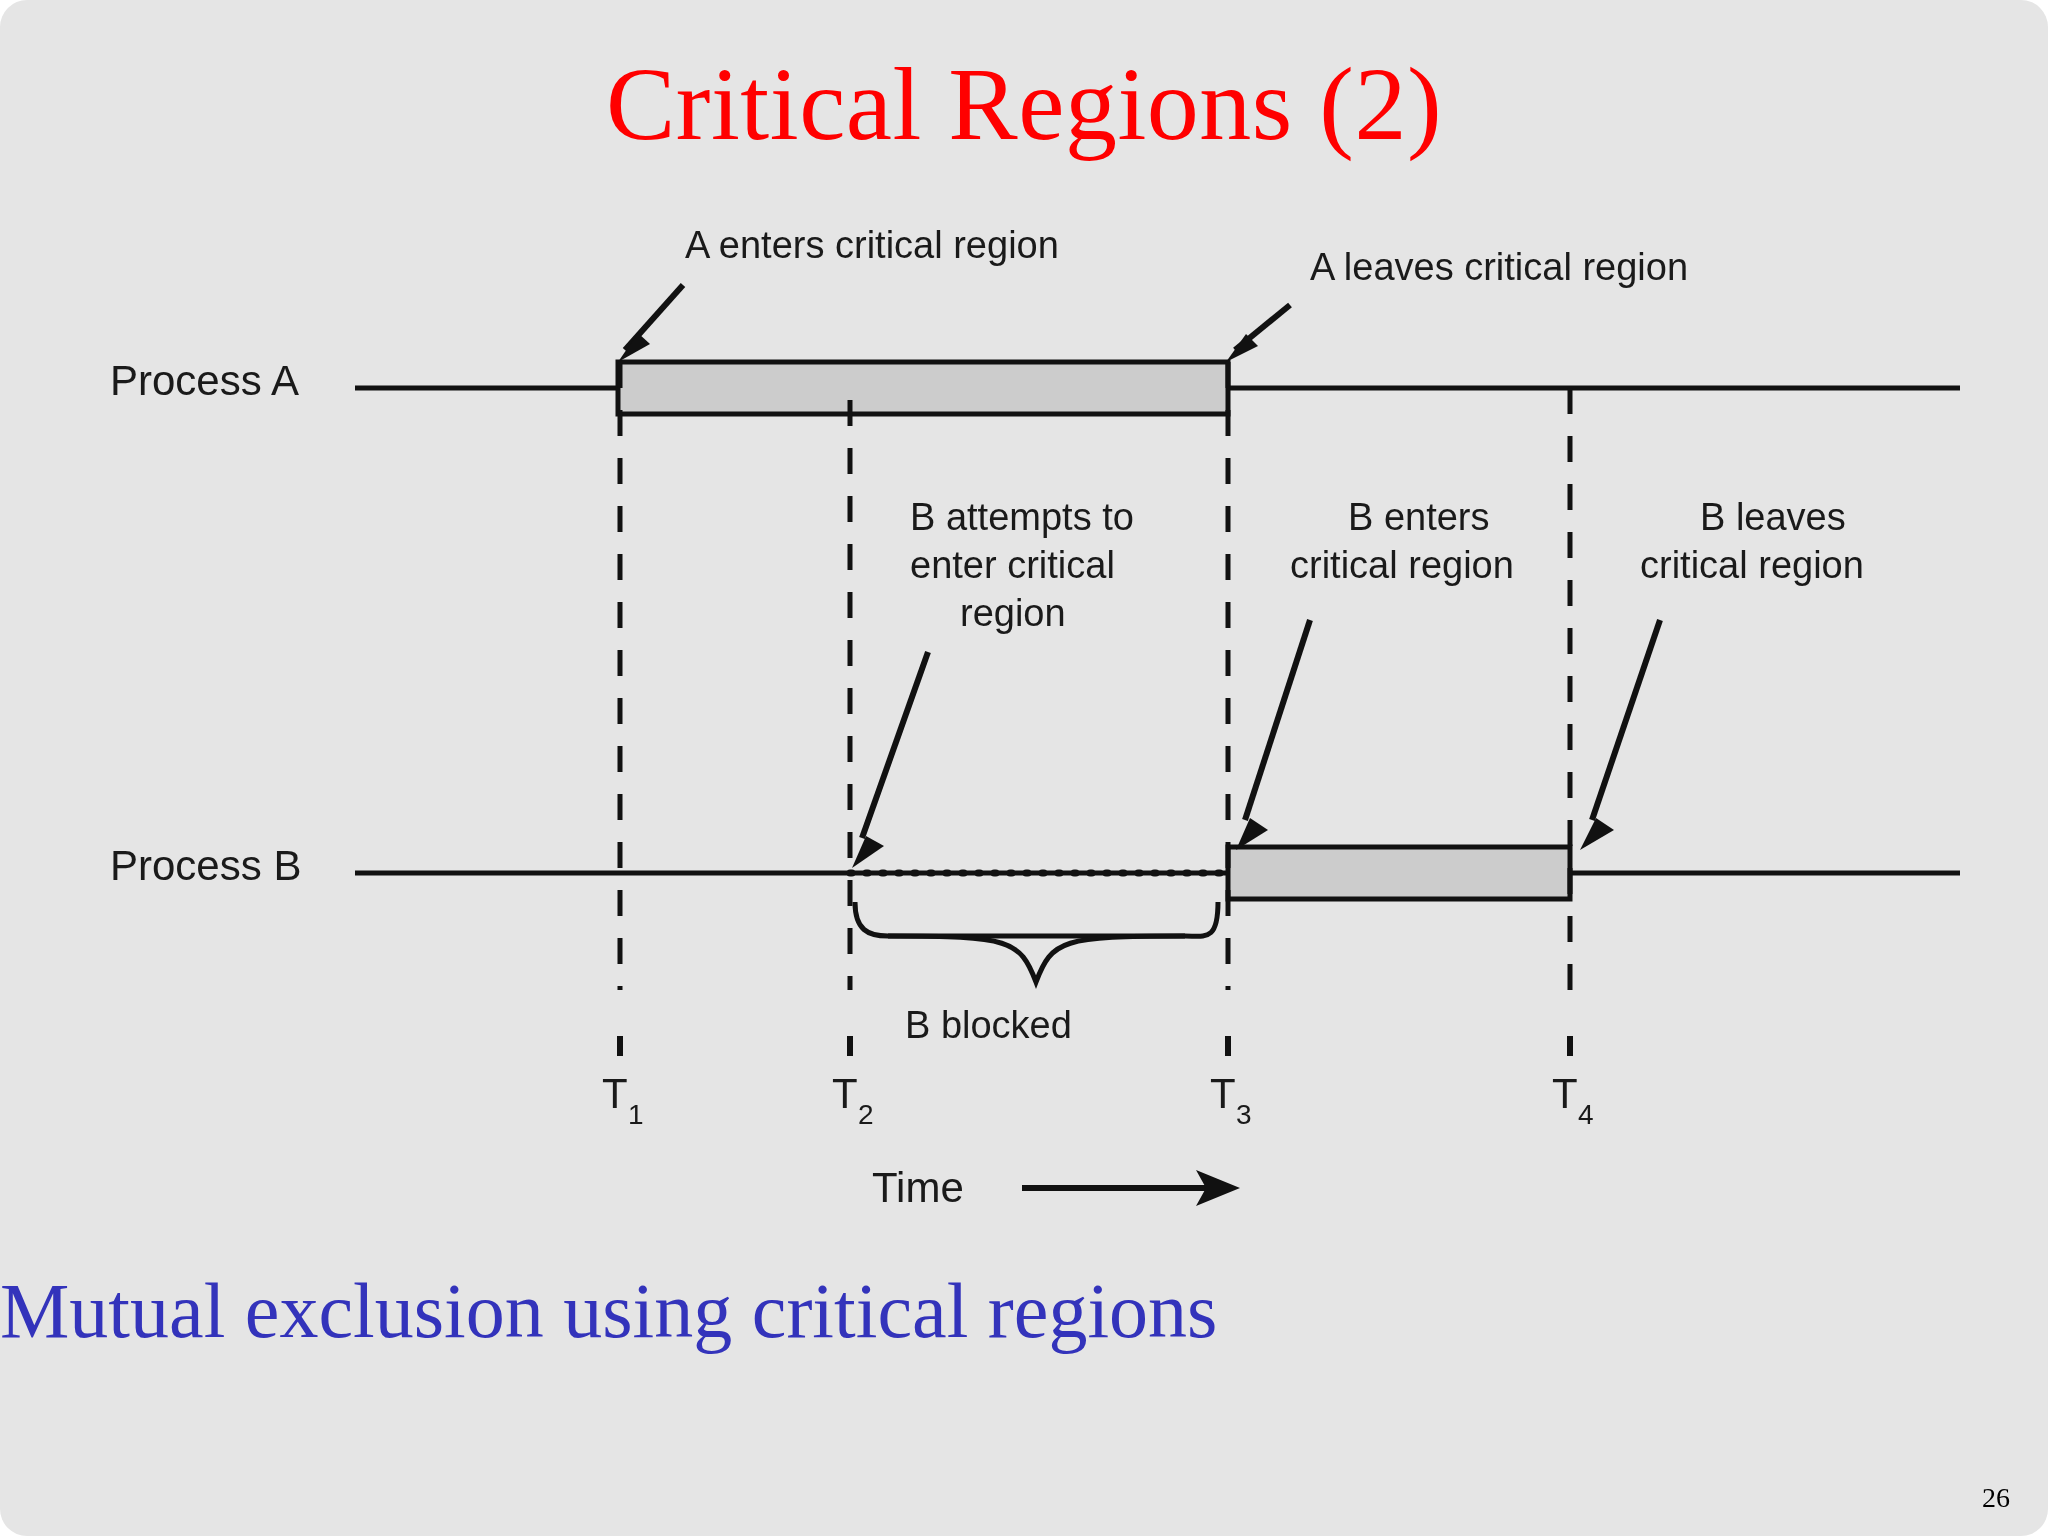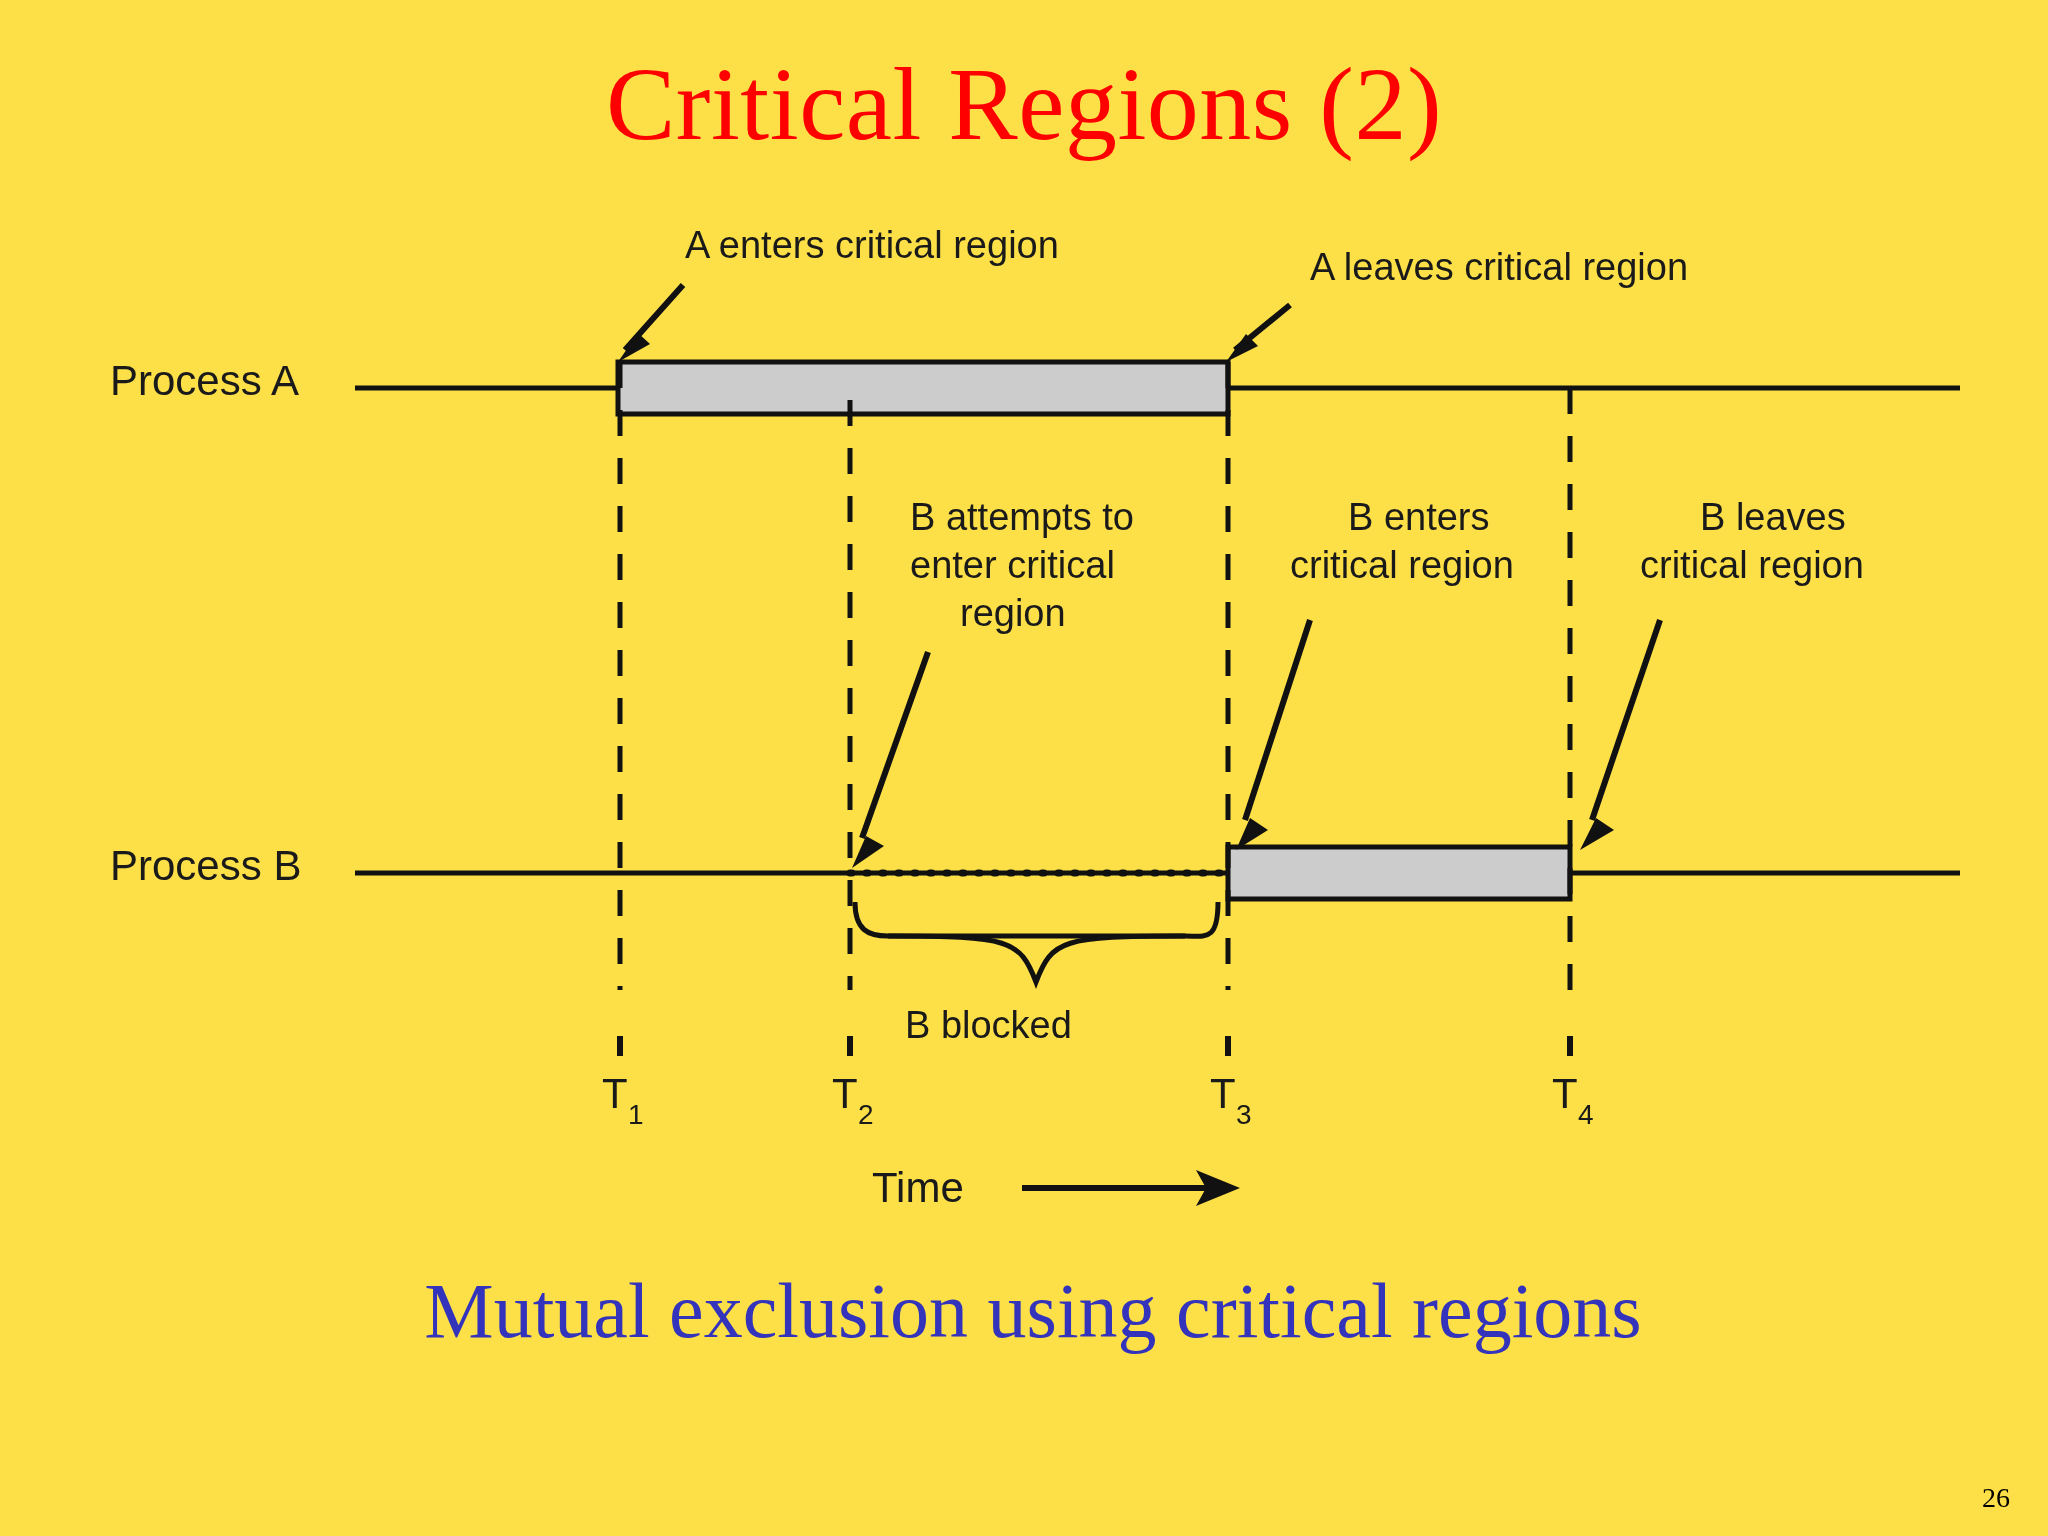--- a/index.html
+++ b/index.html
@@ -10,47 +10,46 @@
   body {
     width: 2048px;
     height: 1536px;
     position: relative;
     overflow: hidden;
     font-family: "Liberation Sans", sans-serif;
   }
   #slide {
     position: absolute;
     inset: 0;
-    background: #fde047;
+    background: #e5e5e5;
+    border-radius: 27px;
   }
   #slide-title {
     position: absolute;
     left: 0;
     right: 0;
     top: 48px;
     text-align: center;
     font-family: "Liberation Serif", serif;
     font-size: 104px;
     line-height: 1.08;
     color: #ff0000;
     font-weight: 400;
     letter-spacing: 0.5px;
   }
   #slide-caption {
     position: absolute;
     left: 0;
     right: 0;
     top: 1268px;
-    text-align: center;
     font-family: "Liberation Serif", serif;
     font-size: 78px;
     line-height: 1.1;
     color: #3333bb;
     font-weight: 400;
-    padding-left: 18px;
   }
   #page-number {
     position: absolute;
     right: 38px;
     bottom: 22px;
     font-family: "Liberation Serif", serif;
     font-size: 28px;
     color: #000000;
   }
   #figure {

